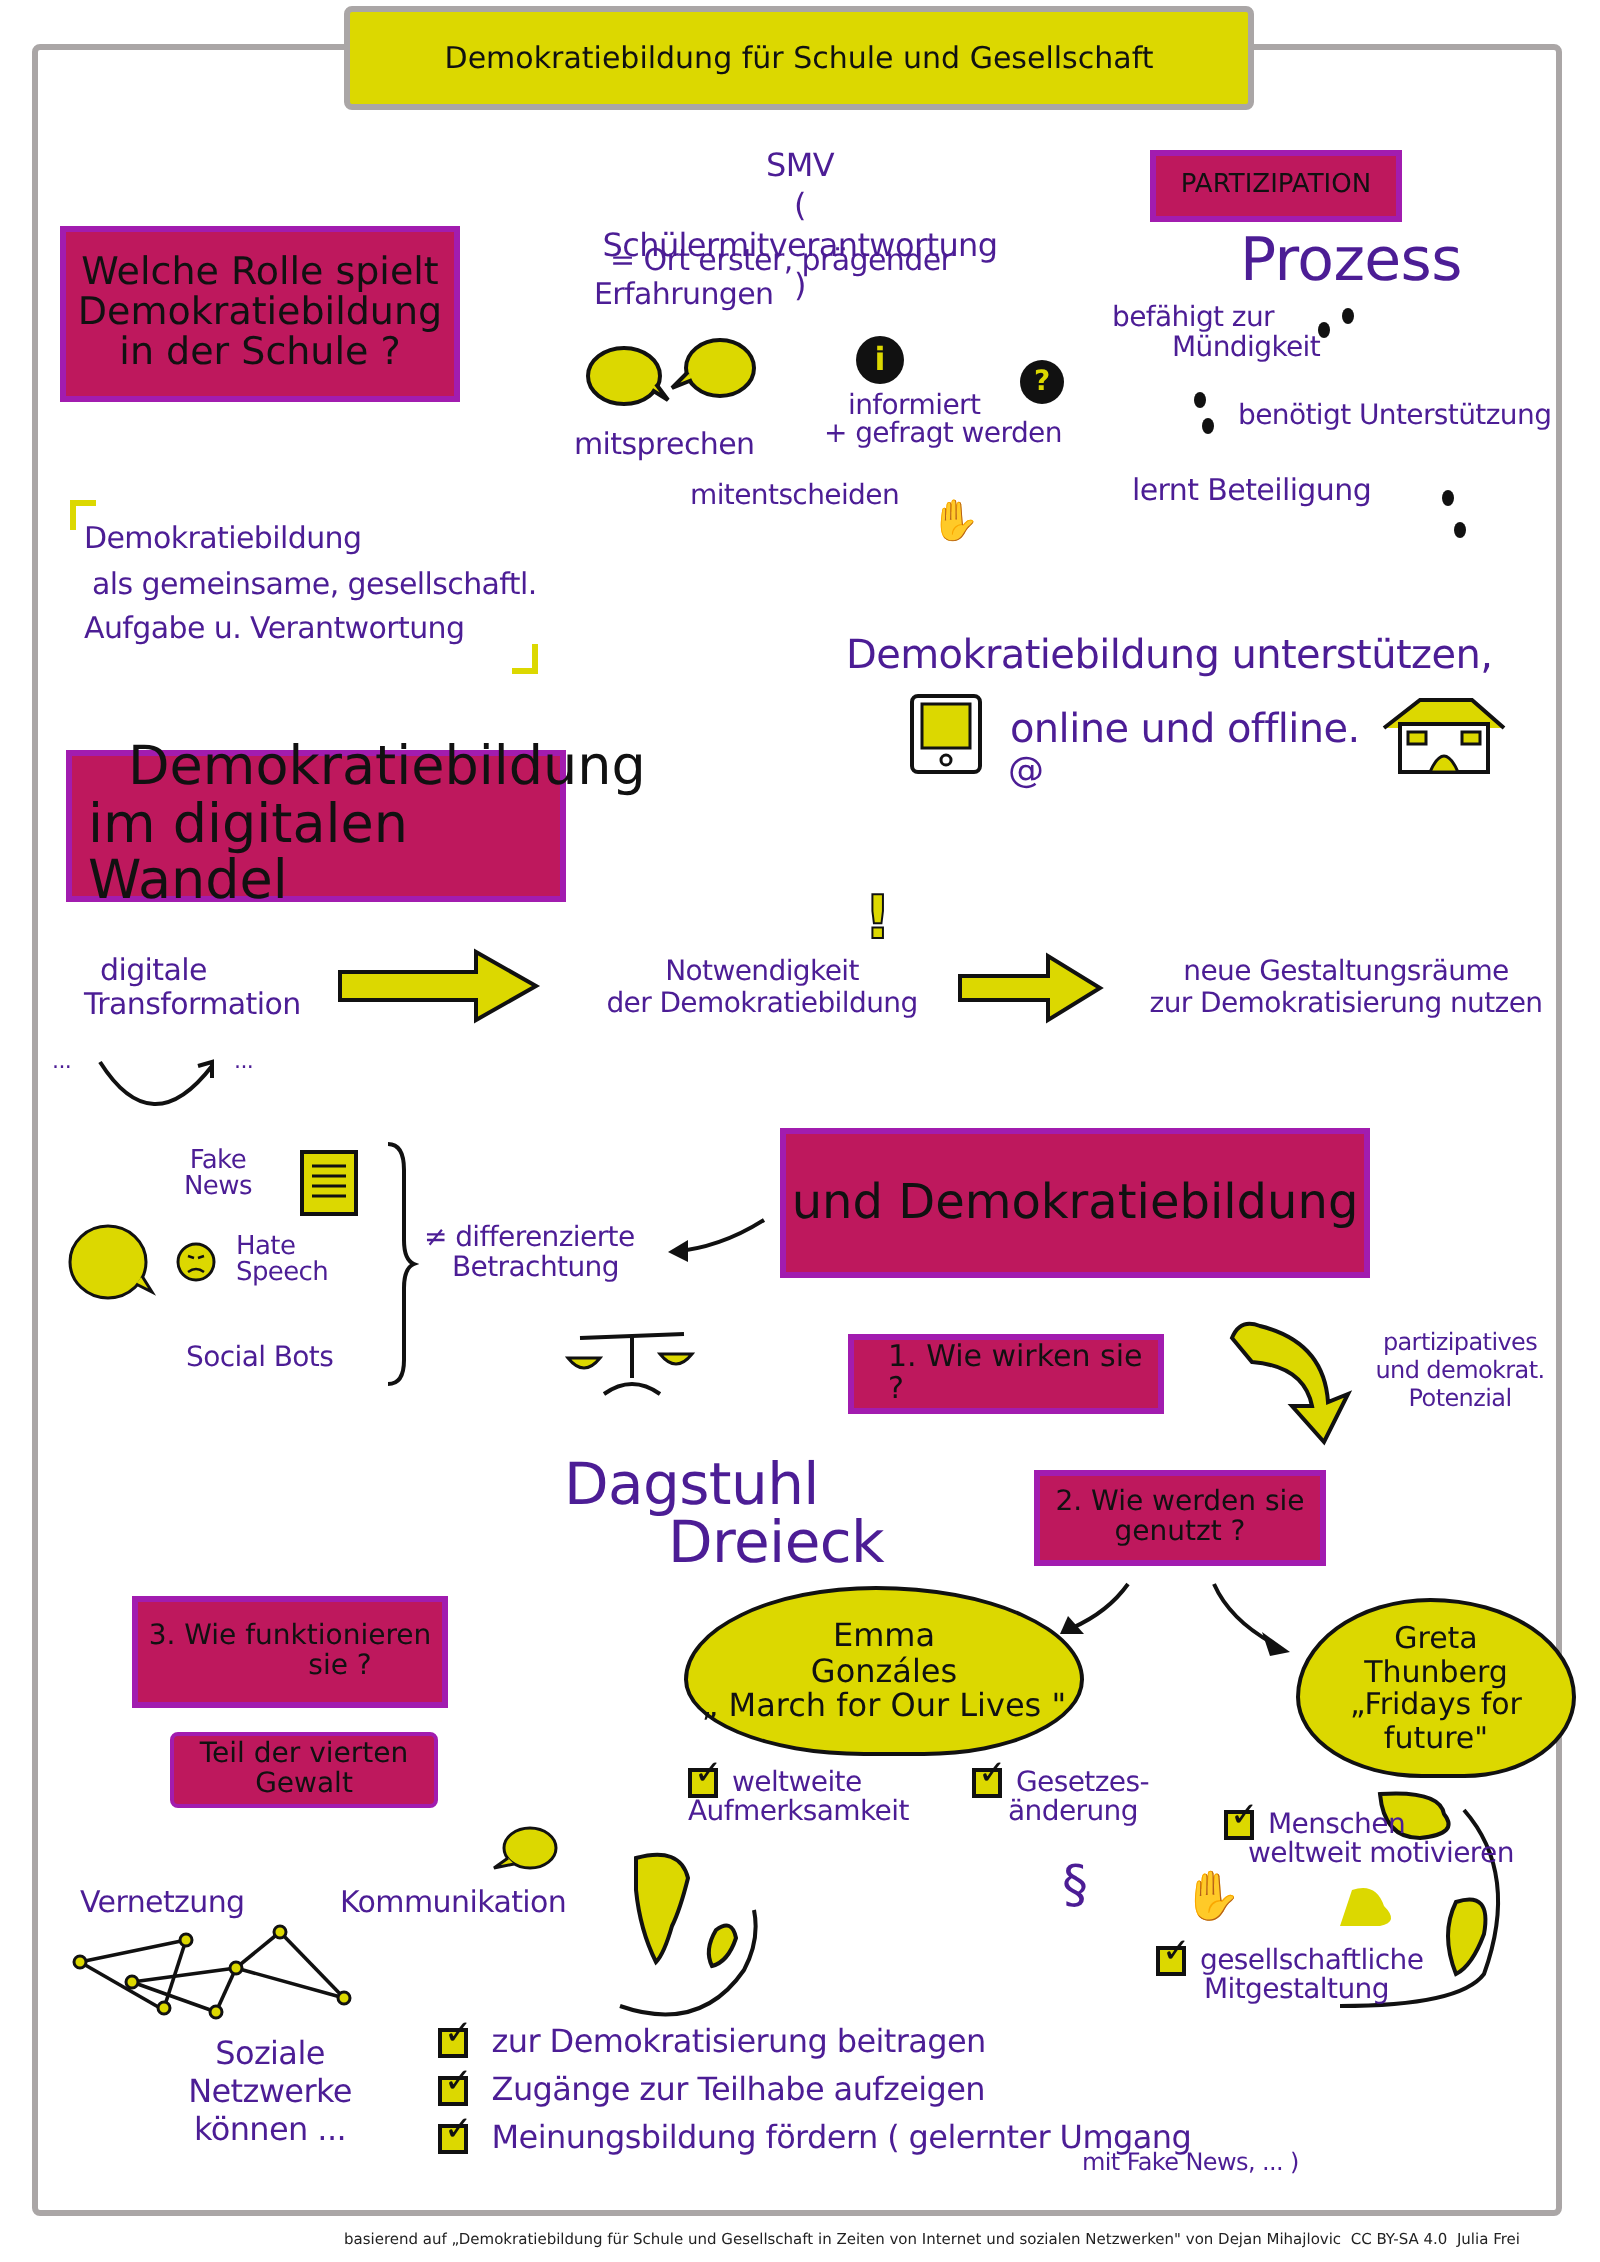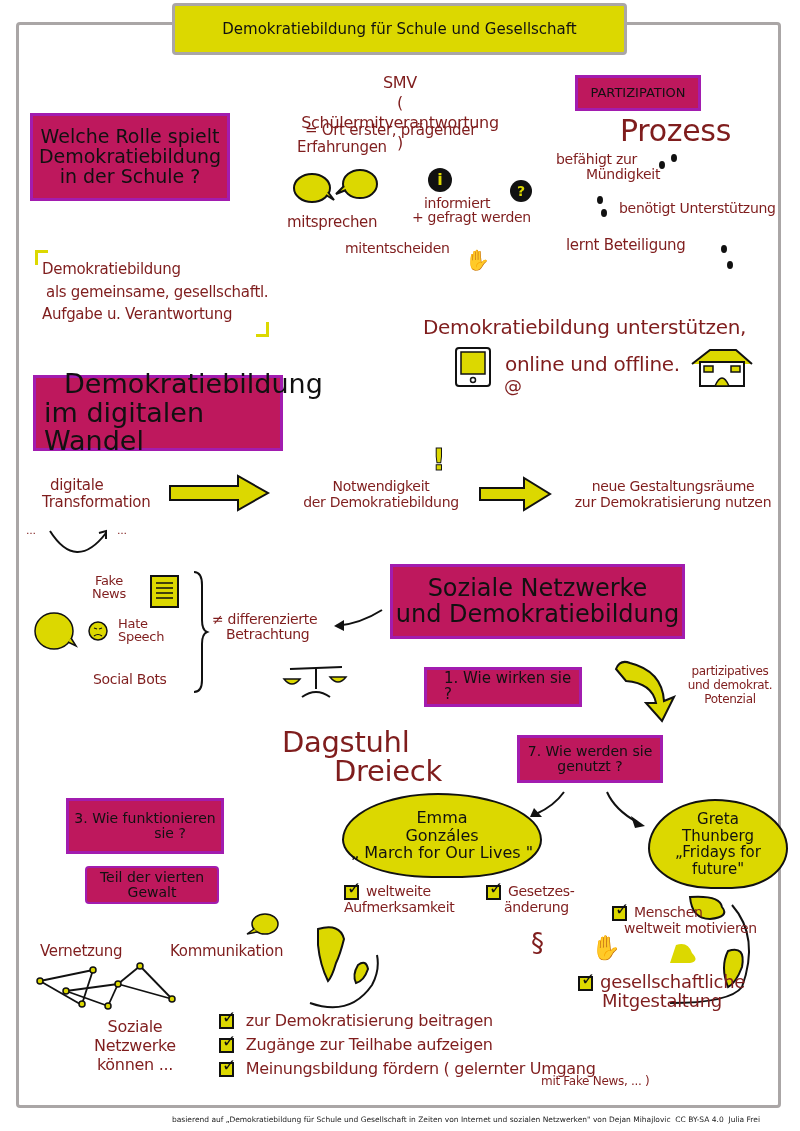--- a/index.html
+++ b/index.html
@@ -1,21 +1,21 @@
 <!DOCTYPE html>
 <html><head>
 <meta charset="utf-8">
 <style>
   html, body { margin:0; padding:0; background:#ffffff; }
   body { width:800px; height:1131px; position:relative; overflow:hidden;
          font-family:"DejaVu Sans", sans-serif; color:#111; }
   .frame { position:absolute; left:16px; top:22px; width:765px; height:1086px;
            border:3px solid #aaa6a6; border-radius:4px; box-sizing:border-box; }
   .abs { position:absolute; }
-  .hand { font-family:"DejaVu Sans", sans-serif; letter-spacing:-0.3px; color:#7f1d1d; }
+  .hand { font-family:"DejaVu Sans", sans-serif; letter-spacing:-0.3px; color:#4c1d95; }
   .ybox { position:absolute; background:#be185d; border:3px solid #a21caf; box-sizing:border-box;
           display:flex; align-items:center; justify-content:center; text-align:left; line-height:1.05; }
   .title-box { position:absolute; left:172px; top:3px; width:455px; height:52px; background:#dcd800;
                border:3px solid #aaa6a6; border-radius:4px; box-sizing:border-box;
                display:flex; flex-direction:column; align-items:center; justify-content:center;
                font-size:15px; line-height:1.25; }
   .check { display:inline-block; width:15px; height:15px; background:#dcd800; border:2px solid #111;
            position:relative; vertical-align:middle; margin-right:7px; box-sizing:border-box; }
   .check::after { content:"✓"; position:absolute; left:1px; top:-7px; font-size:17px; font-weight:bold; color:#111; }
   .cloud { position:absolute; background:#dcd800; border:2.5px solid #111; border-radius:48% 52% 40% 45% / 55% 55% 45% 45%;
@@ -170,21 +170,20 @@
 <div class="abs hand" style="left:212px;top:612px;font-size:14px;line-height:1.1;">
   <div>≠ differenzierte</div>
   <div style="padding-left:14px;">Betrachtung</div>
 </div>
 <svg style="left:330px;top:608px;" width="56" height="24">
   <path d="M52 2 Q30 16 6 18" fill="none" stroke="#111" stroke-width="2"></path>
   <path d="M14 12 L4 18 L14 23 Z" fill="#111"></path>
 </svg>
 
 <div class="ybox" style="left:390px;top:564px;width:295px;height:75px;flex-direction:column;font-size:24px;">
-  <span>Soziale Netzwerke</span>
   <span>und Demokratiebildung</span>
 </div>
 
 <svg style="left:282px;top:663px;" width="70" height="40">
   <line x1="8" y1="6" x2="60" y2="4" stroke="#111" stroke-width="2"></line>
   <line x1="34" y1="5" x2="34" y2="26" stroke="#111" stroke-width="2"></line>
   <path d="M2 16 Q10 26 18 16 Z" fill="#dcd800" stroke="#111" stroke-width="1.5"></path>
   <path d="M48 14 Q56 24 64 14 Z" fill="#dcd800" stroke="#111" stroke-width="1.5"></path>
   <path d="M20 34 Q34 24 48 34" fill="none" stroke="#111" stroke-width="2"></path>
 </svg>
@@ -199,21 +198,21 @@
 <svg style="left:612px;top:657px;" width="70" height="66">
   <path d="M4 12 Q8 2 18 6 Q50 14 52 44 L62 40 L50 64 L34 46 L44 46 Q40 26 14 24 Z" fill="#dcd800" stroke="#111" stroke-width="2"></path>
 </svg>
 <div class="abs hand" style="left:680px;top:665px;width:100px;text-align:center;font-size:12px;line-height:1.15;">
   <div>partizipatives</div>
   <div>und demokrat.</div>
   <div>Potenzial</div>
 </div>
 
 <div class="ybox" style="left:517px;top:735px;width:146px;height:48px;flex-direction:column;font-size:14px;">
-  <span>7. Wie werden sie</span>
+  <span>2. Wie werden sie</span>
   <span>genutzt ?</span>
 </div>
 <svg style="left:528px;top:790px;" width="40" height="30">
   <path d="M36 2 Q26 16 8 24" fill="none" stroke="#111" stroke-width="2"></path>
   <path d="M6 18 L2 27 L14 27 Z" fill="#111"></path>
 </svg>
 <svg style="left:605px;top:790px;" width="42" height="40">
   <path d="M2 2 Q10 20 32 32" fill="none" stroke="#111" stroke-width="2"></path>
   <path d="M26 26 L40 36 L30 38 Z" fill="#111"></path>
 </svg>
@@ -248,21 +247,21 @@
   <path d="M10 0 Q40 -2 42 10 Q50 20 30 22 Q12 22 10 0 Z" fill="#dcd800" stroke="#111" stroke-width="2"></path>
   <path d="M52 8 Q80 40 62 90 Q50 106 -10 106" fill="none" stroke="#111" stroke-width="2"></path>
   <path d="M48 54 Q66 48 62 70 Q56 86 48 90 Q40 70 48 54 Z" fill="#dcd800" stroke="#111" stroke-width="2"></path>
   <path d="M-4 48 Q8 44 12 56 Q20 64 10 66 L-10 66 Z" fill="#dcd800" stroke="none"></path>
 </svg>
 <div class="abs hand" style="left:612px;top:905px;font-size:14px;line-height:1.05;">
   <div><span class="check"></span><span>Menschen</span></div>
   <div style="padding-left:12px;">weltweit motivieren</div>
 </div>
 <div class="abs" style="left:591px;top:934px;font-size:24px;color:#dcd800;">✋</div>
-<div class="abs hand" style="left:578px;top:973px;font-size:18px;line-height:1.05;">
+<div class="abs hand" style="left:578px;top:973px;font-size:14px;line-height:1.05;">
   <div><span class="check"></span><span>gesellschaftliche</span></div>
   <div style="padding-left:24px;">Mitgestaltung</div>
 </div>
 
 <div class="ybox" style="left:66px;top:798px;width:158px;height:56px;flex-direction:column;font-size:14px;">
   <span>3. Wie funktionieren</span>
   <span style="padding-left:50px;">sie ?</span>
 </div>
 <div class="ybox" style="left:85px;top:866px;width:134px;height:38px;flex-direction:column;font-size:14px;border-width:2px;border-radius:4px;">
   <span>Teil der vierten</span>

